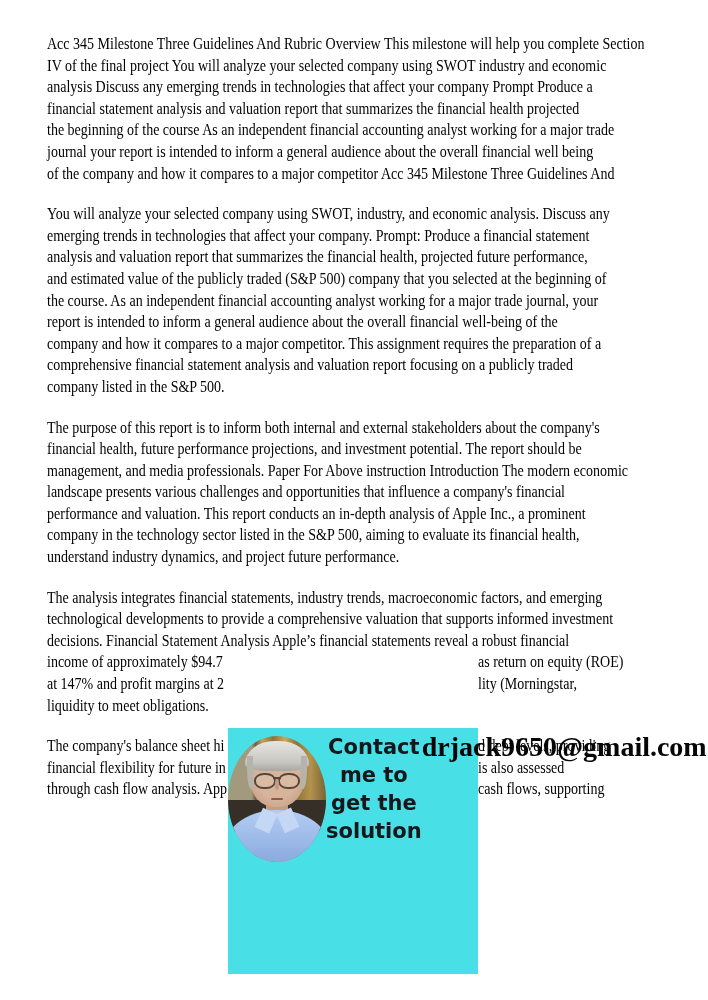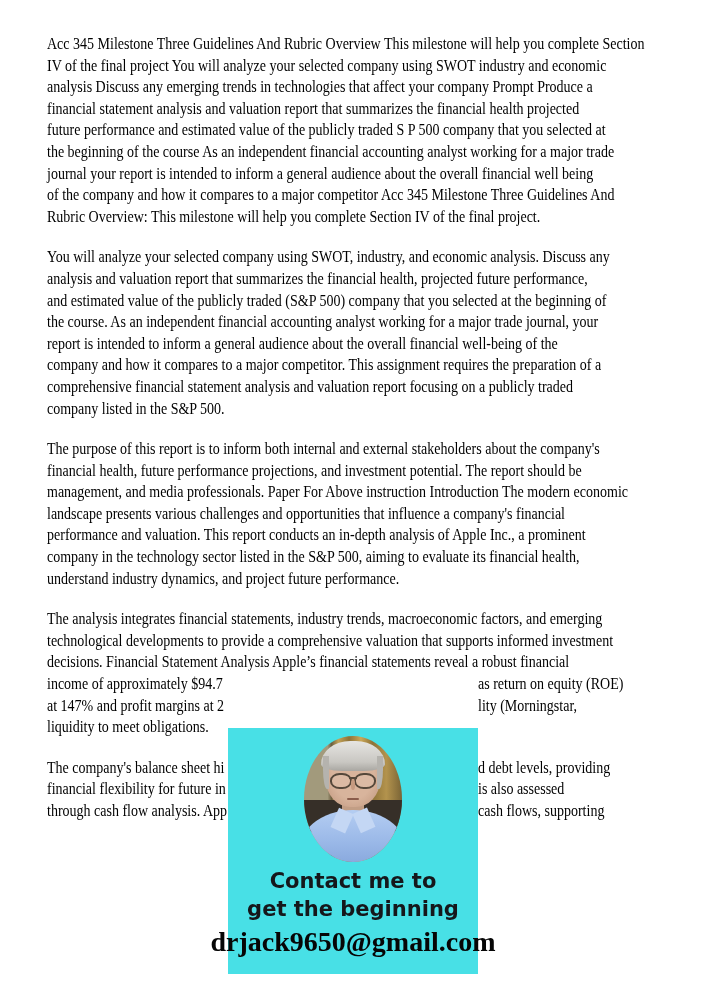--- a/index.html
+++ b/index.html
@@ -12,21 +12,21 @@
   .line{position:relative;height:21.6px;line-height:21.6px;white-space:nowrap;}
   .seg{
     display:inline-block;font-size:16px;color:#000000;
     transform:scaleX(0.875);transform-origin:0 50%;
   }
   .seg.right{position:absolute;left:431px;top:0;}
 
   
   .promo{
     position:absolute;left:228px;top:728px;width:250px;height:246px;
-    background:#48e0e6;z-index:5;display:flex;flex-direction:column;align-items:center;
+    background:#48e0e6;z-index:5;display:flex;flex-direction:row;align-items:flex-start;
   }
   .promo-title{
     margin-top:5px;font-family:"DejaVu Sans",sans-serif;font-weight:700;
     font-size:21px;line-height:28px;color:#15171b;text-align:center;letter-spacing:0px;
   }
   .promo-email{
     margin-top:3px;font-family:"Liberation Serif",serif;font-weight:700;
     font-size:28px;color:#060606;text-align:center;
   }
 
@@ -77,28 +77,27 @@
 <body>
 
 <div class="page">
 
   <div class="doc" id="doc">
       <div class="para">
         <div class="line"><span class="seg">Acc 345 Milestone Three Guidelines And Rubric Overview This milestone will help you complete Section</span></div>
         <div class="line"><span class="seg">IV of the final project You will analyze your selected company using SWOT industry and economic</span></div>
         <div class="line"><span class="seg">analysis Discuss any emerging trends in technologies that affect your company Prompt Produce a</span></div>
         <div class="line"><span class="seg">financial statement analysis and valuation report that summarizes the financial health projected</span></div>
-        <div class="line"><span class="seg">future performance and estimated value of the publicly traded S P 500 company that you selected at</span></div>
         <div class="line"><span class="seg">the beginning of the course As an independent financial accounting analyst working for a major trade</span></div>
         <div class="line"><span class="seg">journal your report is intended to inform a general audience about the overall financial well being</span></div>
         <div class="line"><span class="seg">of the company and how it compares to a major competitor Acc 345 Milestone Three Guidelines And</span></div>
-        <div class="line"><span class="seg">Rubric Overview: This milestone will help you complete Section IV of the final project.</span></div>
       </div>
       <div class="para">
         <div class="line"><span class="seg">You will analyze your selected company using SWOT, industry, and economic analysis. Discuss any</span></div>
+        <div class="line"><span class="seg">emerging trends in technologies that affect your company. Prompt: Produce a financial statement</span></div>
         <div class="line"><span class="seg">analysis and valuation report that summarizes the financial health, projected future performance,</span></div>
         <div class="line"><span class="seg">and estimated value of the publicly traded (S&amp;P 500) company that you selected at the beginning of</span></div>
         <div class="line"><span class="seg">the course. As an independent financial accounting analyst working for a major trade journal, your</span></div>
         <div class="line"><span class="seg">report is intended to inform a general audience about the overall financial well-being of the</span></div>
         <div class="line"><span class="seg">company and how it compares to a major competitor. This assignment requires the preparation of a</span></div>
         <div class="line"><span class="seg">comprehensive financial statement analysis and valuation report focusing on a publicly traded</span></div>
         <div class="line"><span class="seg">company listed in the S&amp;P 500.</span></div>
       </div>
       <div class="para">
         <div class="line"><span class="seg">The purpose of this report is to inform both internal and external stakeholders about the company's</span></div>
@@ -136,18 +135,18 @@
       <div class="p-hair-l"></div>
       <div class="p-hair-r"></div>
       <div class="p-lens left"></div>
       <div class="p-lens right"></div>
       <div class="p-bridge"></div>
       <div class="p-nose"></div>
       <div class="p-mouth"></div>
     </div>
     <div class="promo-title">
       <div>Contact me to</div>
-      <div>get the beginning</div>
+      <div>get the solution</div>
     </div>
     <div class="promo-email">drjack9650@gmail.com</div>
   </div>
 
 </div>
 
 </body></html>

